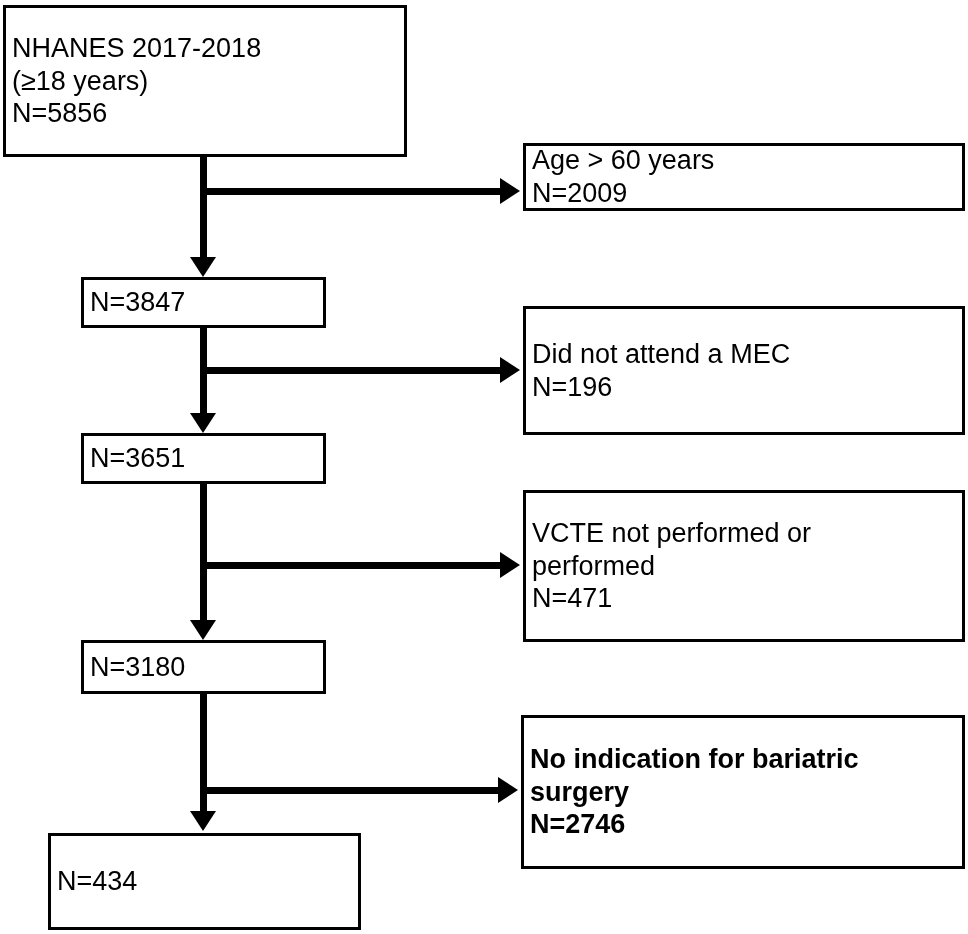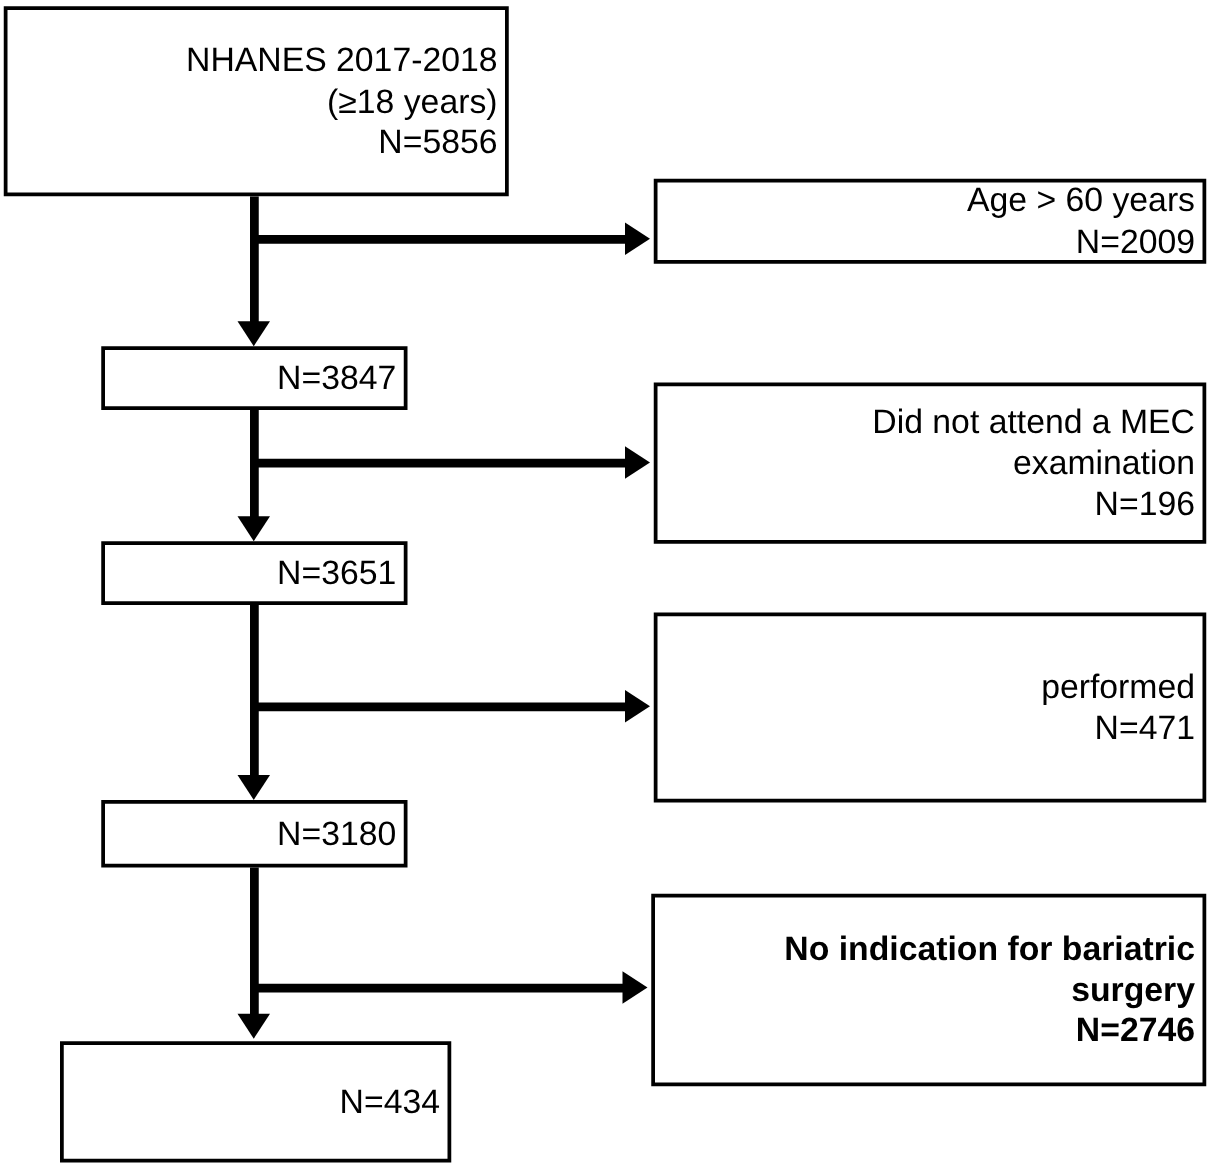--- a/index.html
+++ b/index.html
@@ -18,21 +18,21 @@
     background: #ffffff;
     overflow: hidden;
   }
   .node {
     position: absolute;
     box-sizing: border-box;
     border: 3px solid #000000;
     background: #ffffff;
     display: flex;
     flex-direction: column;
-    align-items: flex-end;
+    align-items: flex-start;
     justify-content: center;
     text-align: center;
     line-height: 1.22;
     font-size: 27px;
     color: #000000;
     padding: 2px 6px;
     z-index: 2;
   }
   .node .line {
     display: block;
@@ -79,29 +79,29 @@
     <span class="line">Age &gt; 60 years</span>
     <span class="line">N=2009</span>
   </div>
 
   <div class="node" style="left:81px; top:277px; width:245px; height:51px;">
     <span class="line">N=3847</span>
   </div>
 
   <div class="node" style="left:523px; top:306px; width:442px; height:129px;">
     <span class="line">Did not attend a MEC</span>
-    <span class="line">examination</span>
     <span class="line">N=196</span>
   </div>
 
   <div class="node" style="left:81px; top:433px; width:245px; height:51px;">
     <span class="line">N=3651</span>
   </div>
 
   <div class="node" style="left:523px; top:490px; width:442px; height:152px;">
+    <span class="line">VCTE not performed or</span>
     <span class="line">performed</span>
     <span class="line">N=471</span>
   </div>
 
   <div class="node" style="left:81px; top:640px; width:245px; height:54px;">
     <span class="line">N=3180</span>
   </div>
 
   <div class="node" style="left:521px; top:715px; width:444px; height:154px;font-weight:bold;">
     <span class="line">No indication for bariatric</span>

